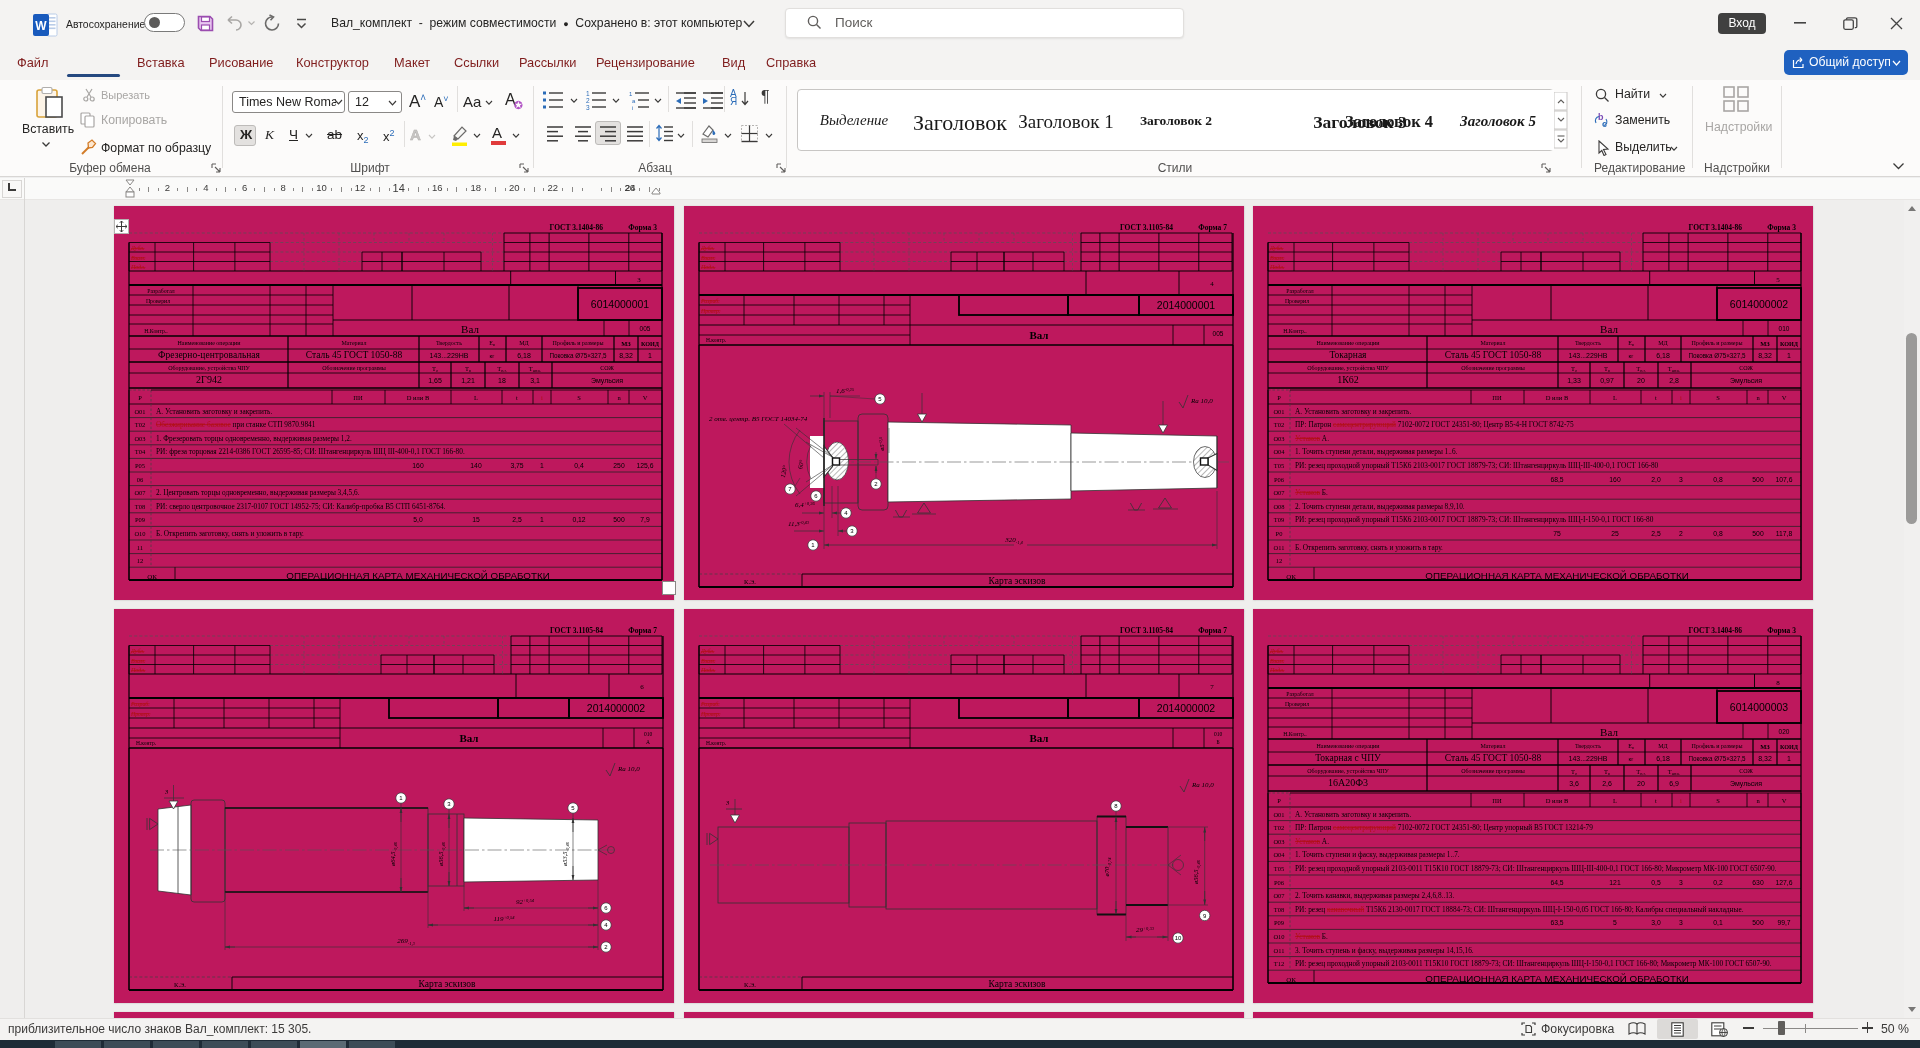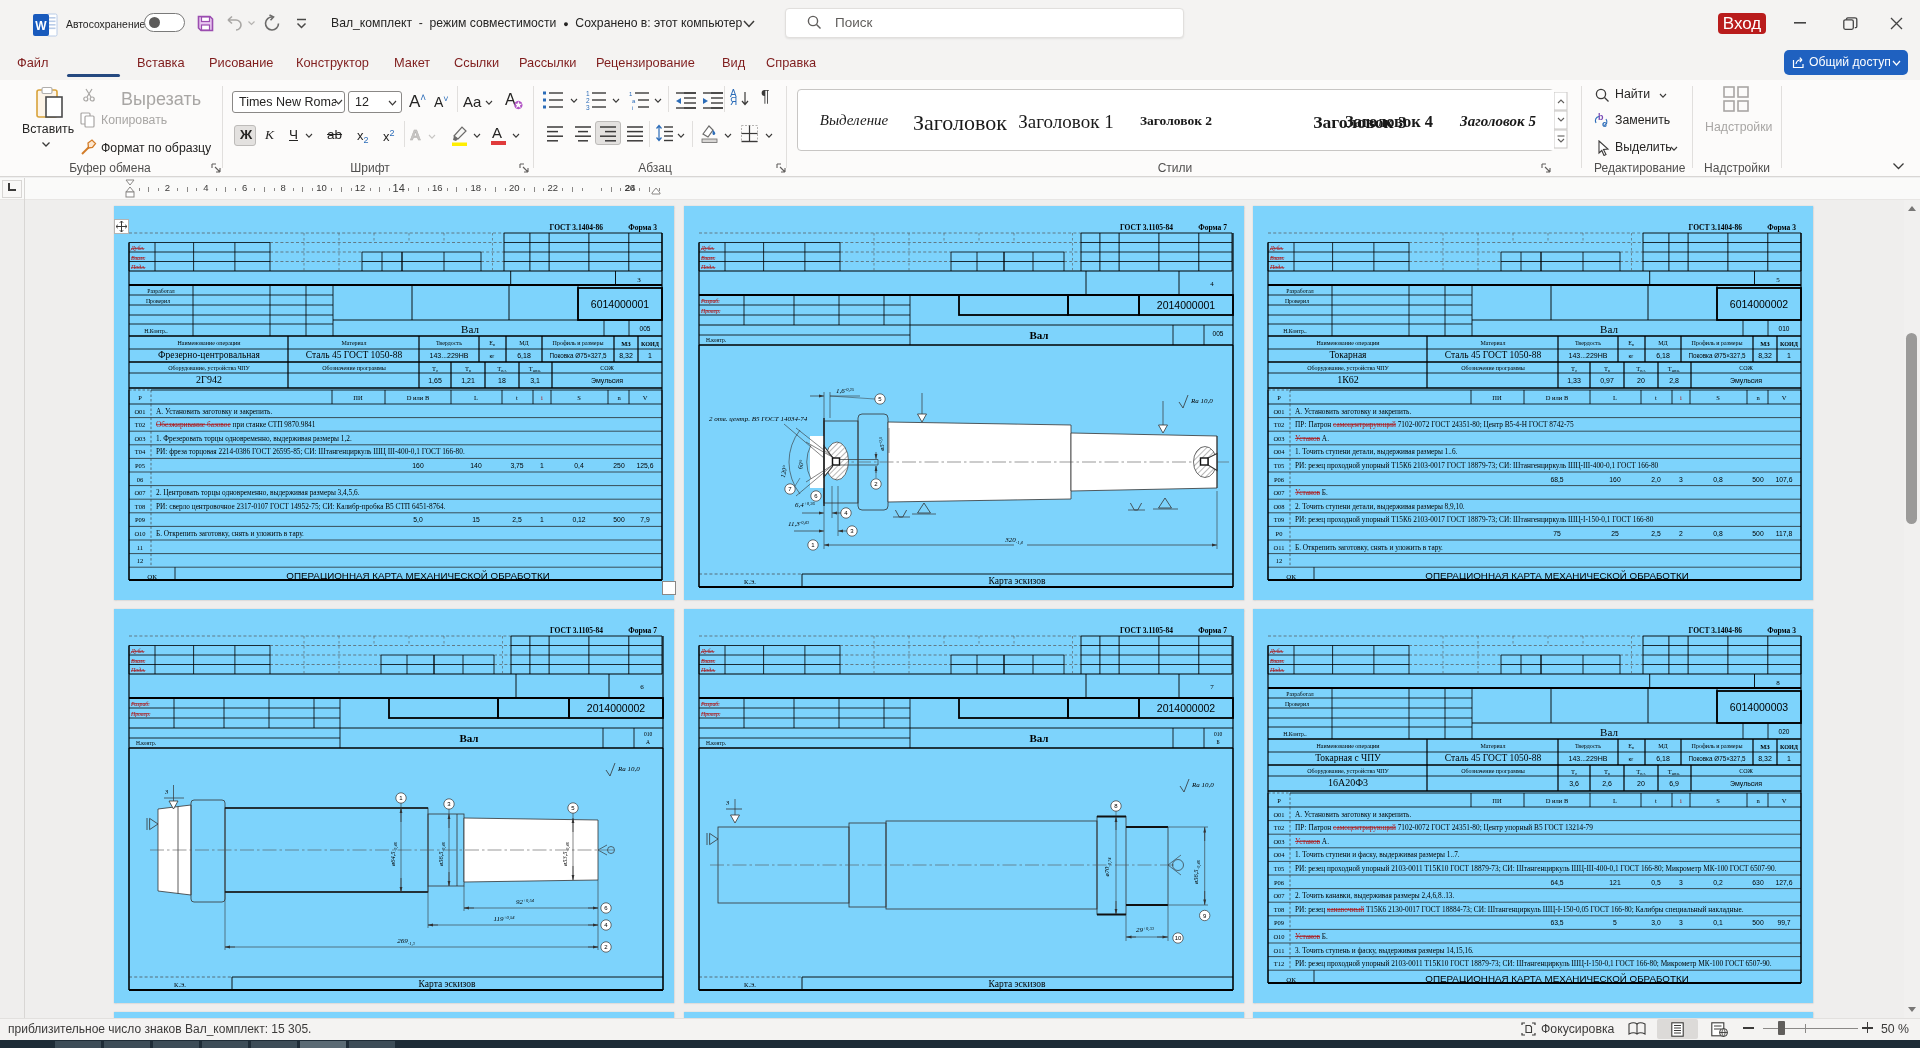--- a/index.html
+++ b/index.html
@@ -4,21 +4,21 @@
 *{margin:0;padding:0;box-sizing:border-box;}
 html,body{width:1920px;height:1048px;overflow:hidden;background:#efefef;font-family:"Liberation Sans",sans-serif;}
 .abs{position:absolute;}
 #titlebar{position:absolute;left:0;top:0;width:1920px;height:48px;background:#f4f3f2;}
 #tabsrow{position:absolute;left:0;top:48px;width:1920px;height:32px;background:#f4f3f2;}
 #ribbon{position:absolute;left:0;top:80px;width:1920px;height:97px;background:#fcfbfa;border-bottom:1px solid #d8d6d4;}
 #rulerrow{position:absolute;left:0;top:178px;width:1920px;height:22px;background:#fafaf9;border-bottom:1px solid #e8e6e4;}
 #canvas{position:absolute;left:0;top:200px;width:1920px;height:818px;background:#efeeed;}
 #statusbar{position:absolute;left:0;top:1018px;width:1920px;height:22px;background:#f4f3f2;border-top:1px solid #e2e0de;font-size:12px;color:#3b3a39;}
 #taskbar{position:absolute;left:0;top:1040px;width:1920px;height:8px;background:#1d2b36;}
-.page{position:absolute;width:560px;height:394px;background:#7dd3fc;box-shadow:0 0 1.5px 0.5px rgba(120,120,120,.45);}
+.page{position:absolute;width:560px;height:394px;background:#be185d;box-shadow:0 0 1.5px 0.5px rgba(120,120,120,.45);}
 .sliver{height:6px !important;box-shadow:0 0 1.5px 0.5px rgba(120,120,120,.45);}
 .tab{position:absolute;top:55px;font-size:12.8px;color:#7f1d1d;}
 .glabel{position:absolute;top:161px;font-size:12px;color:#504f4e;text-align:center;}
 .gline{position:absolute;top:86px;height:82px;width:1px;background:#e1dfdd;}
 </style></head><body>
 <div id="titlebar"></div>
 <svg class="abs" style="left:33px;top:13px" width="25" height="24" viewBox="0 0 25 24">
 <rect x="14" y="1" width="10" height="22" rx="1.5" fill="#fff" stroke="#b9cce8" stroke-width="1"></rect>
 <rect x="15.5" y="4" width="7" height="1.6" fill="#b9cce8"></rect>
     <rect x="15.5" y="7.5" width="7" height="1.6" fill="#b9cce8"></rect>
@@ -52,21 +52,21 @@
 <div class="abs" style="left:331px;top:16px;font-size:12.2px;color:#252423;white-space:nowrap;">Вал_комплект&nbsp; -&nbsp; режим совместимости&nbsp; <span style="font-size:9px;">●</span>&nbsp; Сохранено в: этот компьютер</div>
 <svg class="abs" style="left:742px;top:19px" width="14" height="10" viewBox="0 0 14 10">
     <path d="M2 2 L7 7.5 L12 2" fill="none" stroke="#3b3a39" stroke-width="1.5"></path>
   </svg>
 <div class="abs" style="left:785px;top:8px;width:399px;height:30px;background:#fff;border:1px solid #e1dfdd;border-radius:4px;box-shadow:0 1px 2px rgba(0,0,0,.08);"></div>
 <svg class="abs" style="left:807px;top:15px" width="15" height="15" viewBox="0 0 15 15">
     <circle cx="6" cy="6" r="4.6" fill="none" stroke="#605e5c" stroke-width="1.4"></circle>
     <line x1="9.5" y1="9.5" x2="13.5" y2="13.5" stroke="#605e5c" stroke-width="1.4"></line>
   </svg>
 <div class="abs" style="left:835px;top:15px;font-size:13.5px;color:#605e5c;">Поиск</div>
-<div class="abs" style="left:1718px;top:13px;width:48px;height:21px;background:#b91c1c;border-radius:4px;color:#fff;font-size:17px;text-align:center;line-height:21px;">Вход</div>
+<div class="abs" style="left:1718px;top:13px;width:48px;height:21px;background:#404040;border-radius:4px;color:#fff;font-size:12px;text-align:center;line-height:21px;">Вход</div>
 <svg class="abs" style="left:1794px;top:22px" width="12" height="2" viewBox="0 0 12 2">
     <rect width="12" height="1.6" fill="#444"></rect>
   </svg>
 <svg class="abs" style="left:1843px;top:17px" width="15" height="13" viewBox="0 0 15 13">
     <rect x="0.8" y="2.8" width="9.5" height="9.5" rx="1.5" fill="none" stroke="#444" stroke-width="1.3"></rect>
     <path d="M3.5 2.8 V1.8 A1.2 1.2 0 0 1 4.7 0.8 H12 A1.8 1.8 0 0 1 13.8 2.6 V9.5 A1.2 1.2 0 0 1 12.8 10.7 H11.8" fill="none" stroke="#444" stroke-width="1.3"></path>
   </svg>
 <svg class="abs" style="left:1890px;top:17px" width="13" height="13" viewBox="0 0 13 13">
     <path d="M1 1 L12 12 M12 1 L1 12" stroke="#444" stroke-width="1.3"></path>
   </svg>
@@ -101,21 +101,21 @@
   </svg>
 <div class="abs" style="left:22px;top:122px;font-size:12.3px;color:#252423;">Вставить</div>
 <svg class="abs" style="left:41px;top:141px" width="10" height="7" viewBox="0 0 10 7">
     <path d="M1.5 1.5 L5 5 L8.5 1.5" fill="none" stroke="#3b3a39" stroke-width="1.3"></path>
   </svg>
 <svg class="abs" style="left:82px;top:88px" width="14" height="14" viewBox="0 0 14 14">
     <path d="M4 1 L9 9 M10 1 L5 9" stroke="#a8a6a4" stroke-width="1.2" fill="none"></path>
     <circle cx="3.8" cy="11" r="2" fill="none" stroke="#a8a6a4" stroke-width="1.2"></circle>
     <circle cx="10.2" cy="11" r="2" fill="none" stroke="#a8a6a4" stroke-width="1.2"></circle>
   </svg>
-<div class="abs" style="left:101px;top:89px;font-size:18px;color:#a8a6a4;margin-left:20px;">Вырезать</div>
+<div class="abs" style="left:101px;top:89px;font-size:11px;color:#a8a6a4;">Вырезать</div>
 <svg class="abs" style="left:80px;top:112px" width="16" height="16" viewBox="0 0 16 16">
     <rect x="1" y="1" width="9" height="11" rx="1" fill="#fff" stroke="#a8a6a4" stroke-width="1.2"></rect>
     <rect x="5" y="4" width="9" height="11" rx="1" fill="#fff" stroke="#a8a6a4" stroke-width="1.2"></rect>
   </svg>
 <div class="abs" style="left:101px;top:113px;font-size:12.3px;color:#a8a6a4;">Копировать</div>
 <svg class="abs" style="left:80px;top:139px" width="17" height="17" viewBox="0 0 17 17">
     <path d="M2 15 L6 11 L9 8" stroke="#d27c28" stroke-width="2" fill="none"></path>
     <path d="M8 4 L12 1 L15.5 4.5 L12.5 8.5 L8.5 9 Z" fill="#fde7cf" stroke="#d27c28" stroke-width="1.3"></path>
   </svg>
 <div class="abs" style="left:101px;top:141px;font-size:12.3px;color:#252423;">Формат по образцу</div>

